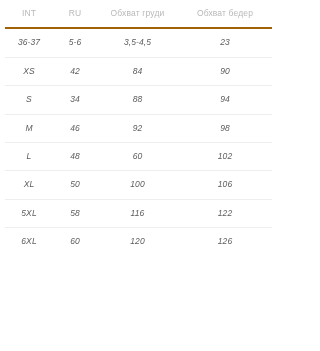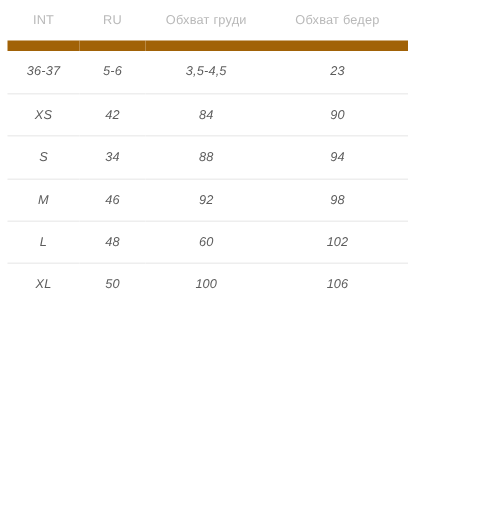--- a/index.html
+++ b/index.html
@@ -46,21 +46,21 @@
 
   thead th {
     color: #b9b9b9;
     font-size: 8.5px;
     font-weight: 400;
     letter-spacing: 0.15px;
     height: 24px;
     line-height: 24px;
   }
   thead tr {
-    border-bottom: 7px solid #a16207;
+    border-bottom: 2px solid #a16207;
     margin-top: 44px;
   }
   tbody tr {
     border-bottom: 1px solid #eeeeee;
     font-style: italic;
   }
   tbody tr:last-child {
     border-bottom: none;
   }
   tbody td {
@@ -119,15 +119,27 @@
           <td>48</td>
           <td>60</td>
           <td>102</td>
         </tr>
         <tr>
           <td>XL</td>
           <td>50</td>
           <td>100</td>
           <td>106</td>
         </tr>
+        <tr>
+          <td>5XL</td>
+          <td>58</td>
+          <td>116</td>
+          <td>122</td>
+        </tr>
+        <tr>
+          <td>6XL</td>
+          <td>60</td>
+          <td>120</td>
+          <td>126</td>
+        </tr>
       </tbody>
   </table>
 </div>
 
 </body></html>

